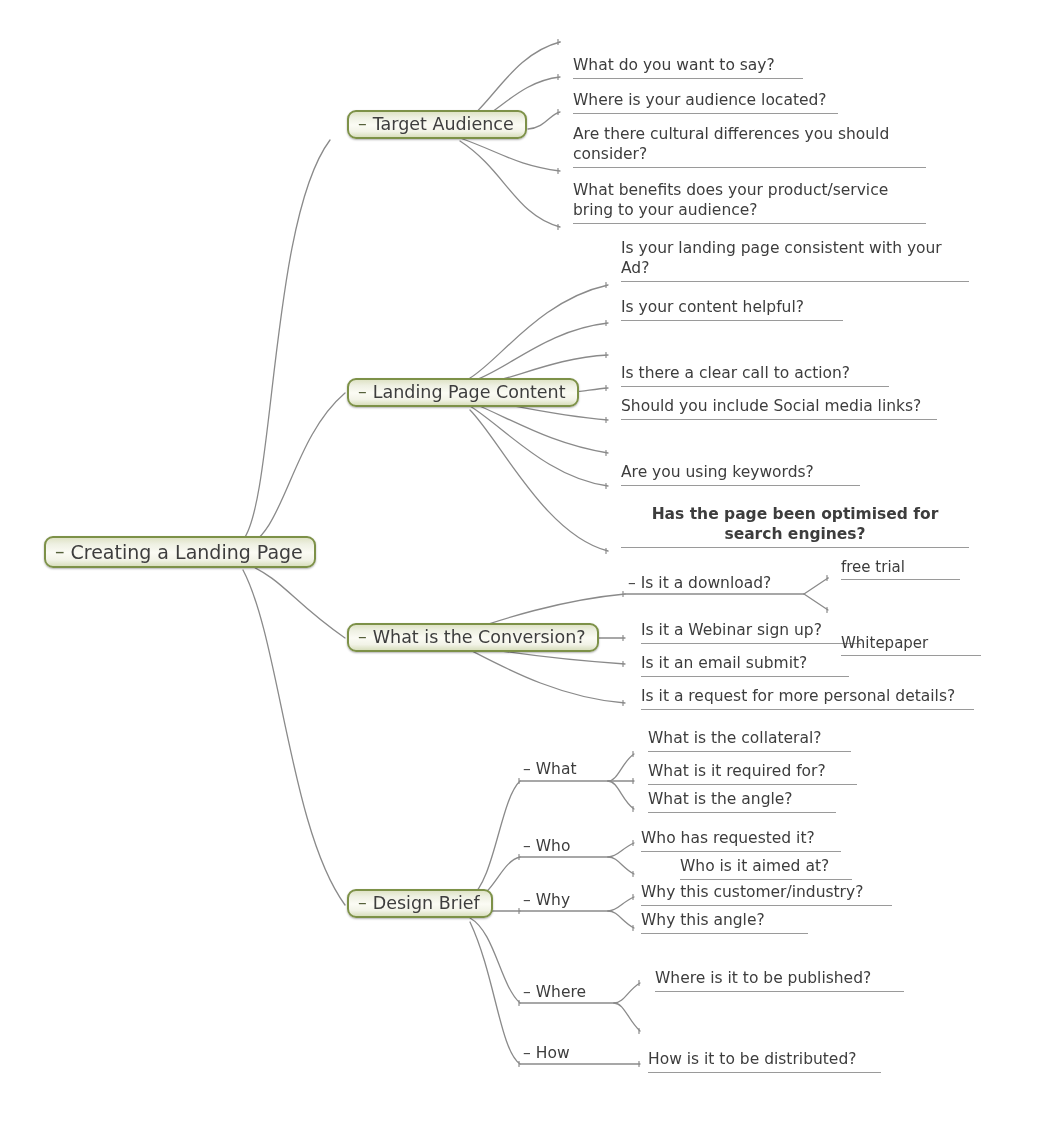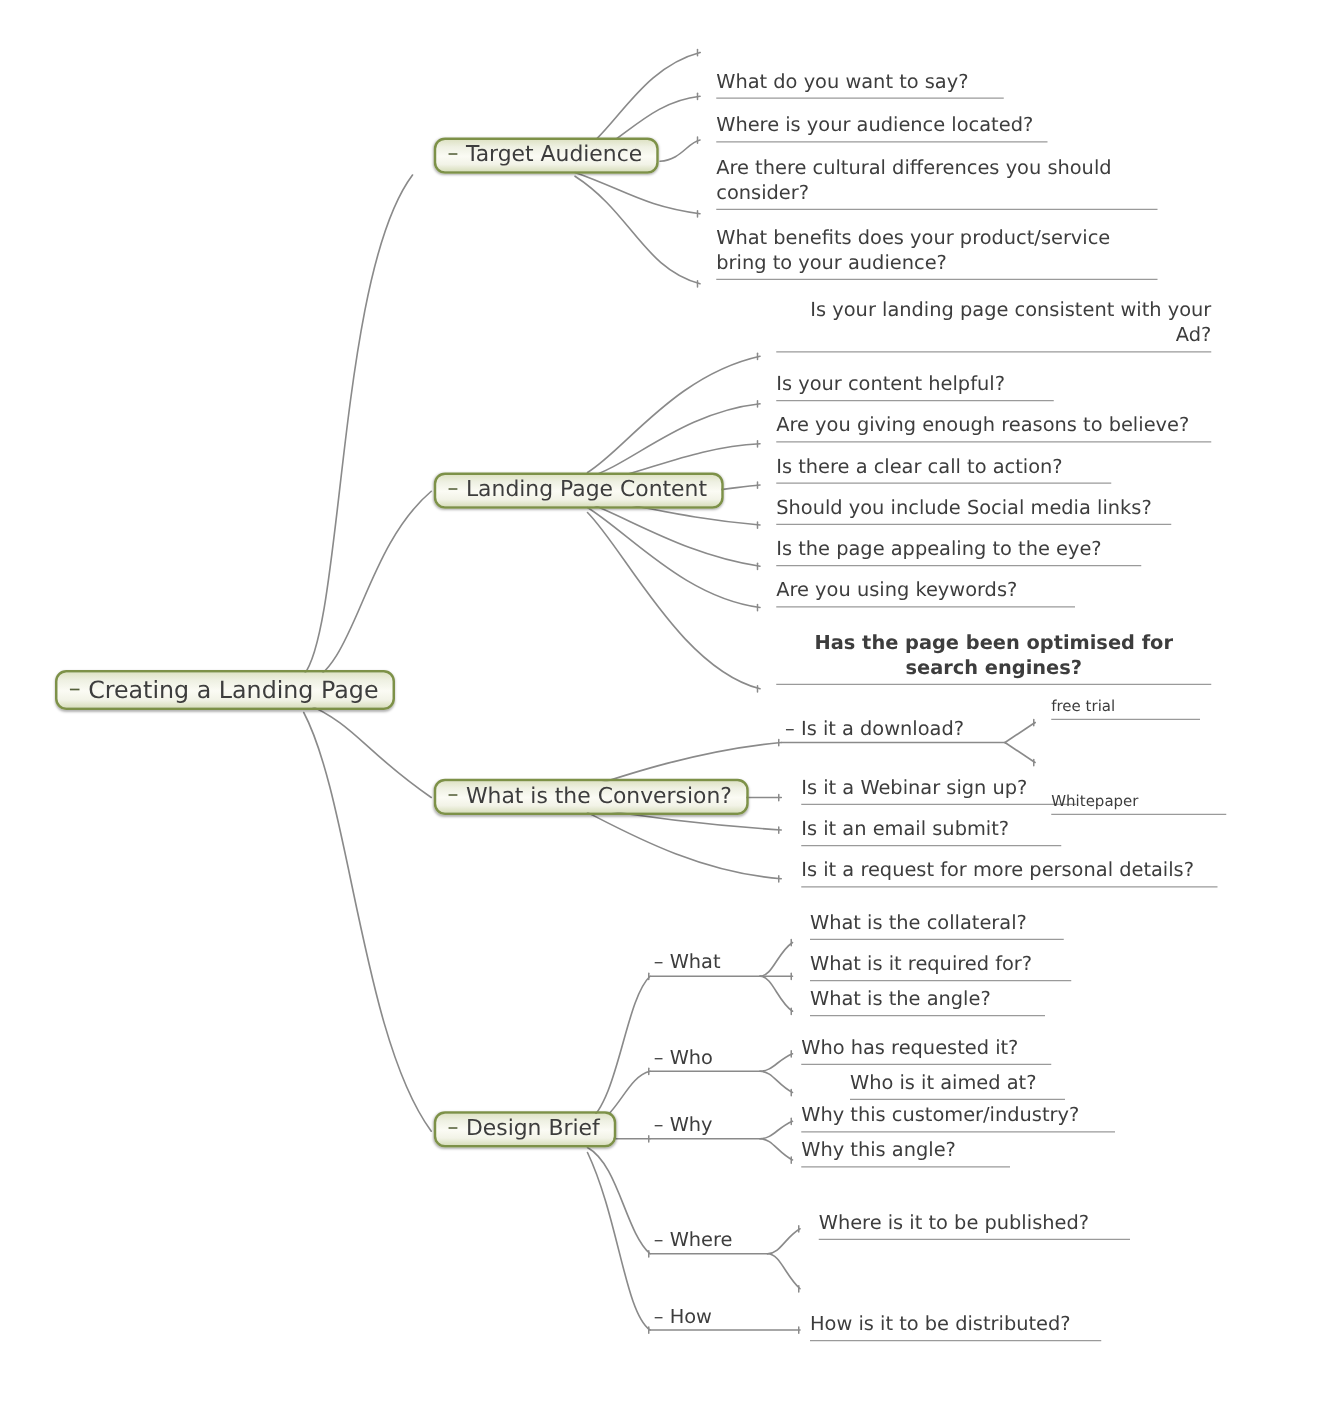--- a/index.html
+++ b/index.html
@@ -45,21 +45,21 @@
   .leaf{
     position:absolute;
     box-sizing:border-box;
     font-size:15.5px;
     color:#3d3d3d;
     line-height:1.28;
     border-bottom:1.6px solid #9a9a9a;
     padding-bottom:2px;
   }
   .leaf.center{text-align:center;}
-  .leaf.small{font-size:12px;}
+  .leaf.small{font-size:15px;}
 </style>
 </head>
 <body>
 
 <div id="map">
 
   <svg id="wires" viewBox="0 0 1060 1124" xmlns="http://www.w3.org/2000/svg">
     <g fill="none" stroke="#8a8a8a" stroke-width="1.3" stroke-linecap="round">
 
       <path d="M243,540 C275,500 270,220 330,140"></path>
@@ -206,37 +206,31 @@
   <div class="leaf" style="left:573px;top:56px;width:230px;">
     <span>What do you want to say?</span>
   </div>
   <div class="leaf" style="left:573px;top:125px;width:353px;">
     <span>Are there cultural differences you should consider?</span>
   </div>
   <div class="leaf" style="left:573px;top:181px;width:353px;">
     <span>What benefits does your product/service bring to your audience?</span>
   </div>
 
-  <div class="leaf" style="left:621px;top:239px;width:348px;text-align:right;">
+  <div class="leaf" style="left:621px;top:239px;width:348px;">
     <span>Is your landing page consistent with your Ad?</span>
   </div>
   <div class="leaf" style="left:621px;top:298px;width:222px;">
     <span>Is your content helpful?</span>
   </div>
-  <div class="leaf" style="left:621px;top:331px;width:348px;">
-    <span>Are you giving enough reasons to believe?</span>
-  </div>
   <div class="leaf" style="left:621px;top:364px;width:268px;">
     <span>Is there a clear call to action?</span>
   </div>
   <div class="leaf" style="left:621px;top:397px;width:316px;">
     <span>Should you include Social media links?</span>
-  </div>
-  <div class="leaf" style="left:621px;top:430px;width:292px;">
-    <span>Is the page appealing to the eye?</span>
   </div>
   <div class="leaf" style="left:621px;top:463px;width:239px;">
     <span>Are you using keywords?</span>
   </div>
   <div class="leaf center" style="left:621px;top:505px;width:348px;font-weight:bold;">
     <span>Has the page been optimised for search engines?</span>
   </div>
 
   <div class="leaf" style="left:628px;top:574px;width:176px;border-bottom:none;">
     <span class="sublabel" style="position:static;">

